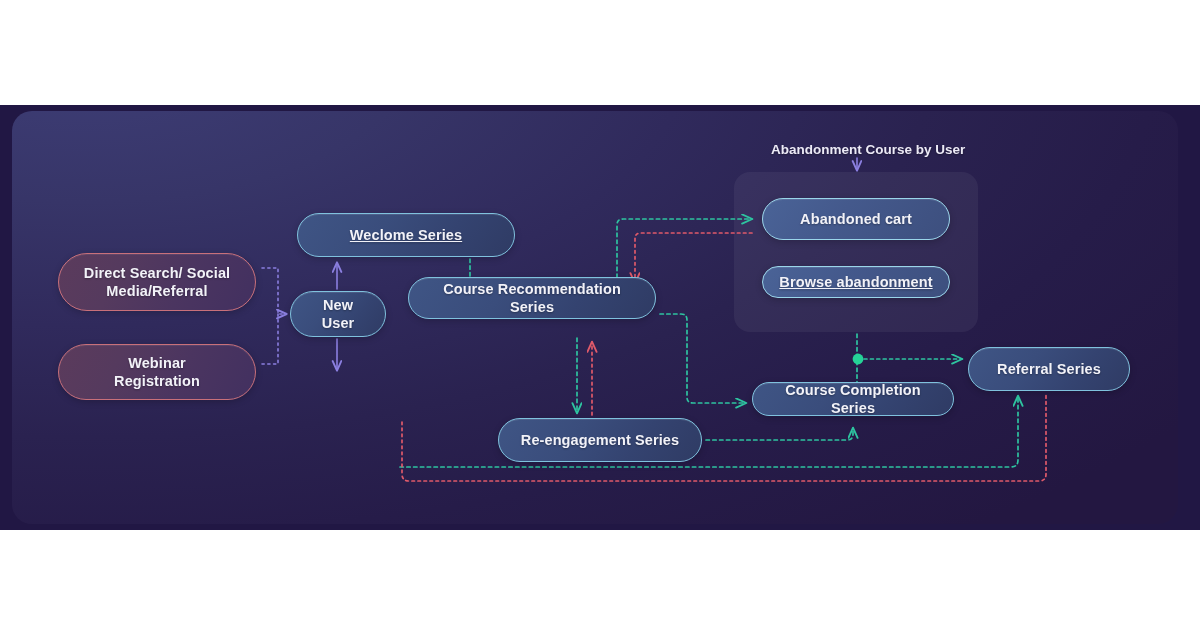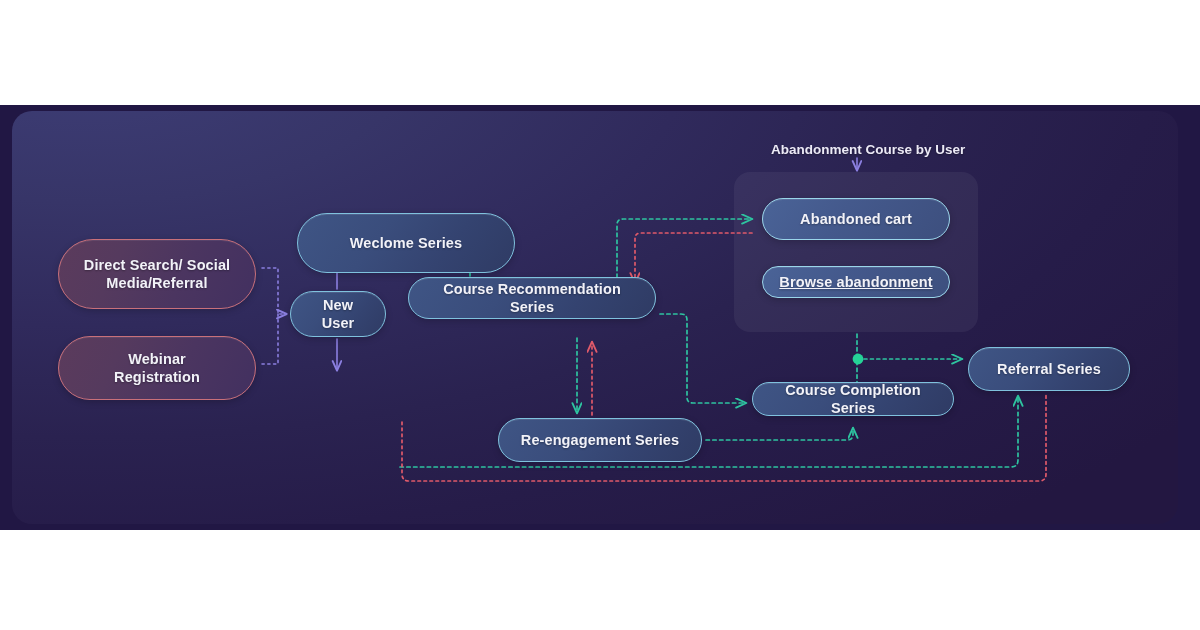--- a/index.html
+++ b/index.html
@@ -120,33 +120,33 @@
       <path d="M857,334 L857,382" stroke="#2ec4a0" stroke-width="1.7" stroke-dasharray="3.4 3.4"></path>
       <path d="M864,359 L962,359" stroke="#2ec4a0" stroke-width="1.7" stroke-dasharray="3.0 3.4" marker-end="url(#ah-teal)"></path>
       <circle cx="858" cy="359" r="5.4" fill="#25d397" stroke="none"></circle>
 
       <path d="M400,467 L1011,467 Q1018,467 1018,460 L1018,396" stroke="#2ec4a0" stroke-width="1.7" stroke-dasharray="3.4 3.4" marker-end="url(#ah-teal)"></path>
 
       <path d="M402,422 L402,474 Q402,481 409,481 L1039,481 Q1046,481 1046,474 L1046,394" stroke="#e05a6a" stroke-width="1.7" stroke-dasharray="2.6 3.4"></path>
     </g>
   </svg>
 
-  <div class="node coral" style="left:58px;top:239px;width:198px;height:70px;">
+  <div class="node coral" style="left:58px;top:253px;width:198px;height:58px;">
     <span>Direct Search/ Social<br>Media/Referral</span>
   </div>
 
-  <div class="node coral" style="left:58px;top:336px;width:198px;height:64px;">
+  <div class="node coral" style="left:58px;top:344px;width:198px;height:56px;">
     <span>Webinar<br>Registration</span>
   </div>
 
   <div class="node blue" style="left:290px;top:291px;width:96px;height:46px;">
     <span>New User</span>
   </div>
 
-  <div class="node blue" style="left:297px;top:213px;width:218px;height:60px;">
+  <div class="node blue" style="left:297px;top:213px;width:218px;height:44px;text-decoration:underline;">
     <span>Weclome Series</span>
   </div>
 
   <div class="node blue" style="left:408px;top:277px;width:248px;height:42px;">
     <span>Course Recommendation Series</span>
   </div>
 
 
   <div class="node blue" style="left:498px;top:418px;width:204px;height:44px;">
     <span>Re-engagement Series</span>

